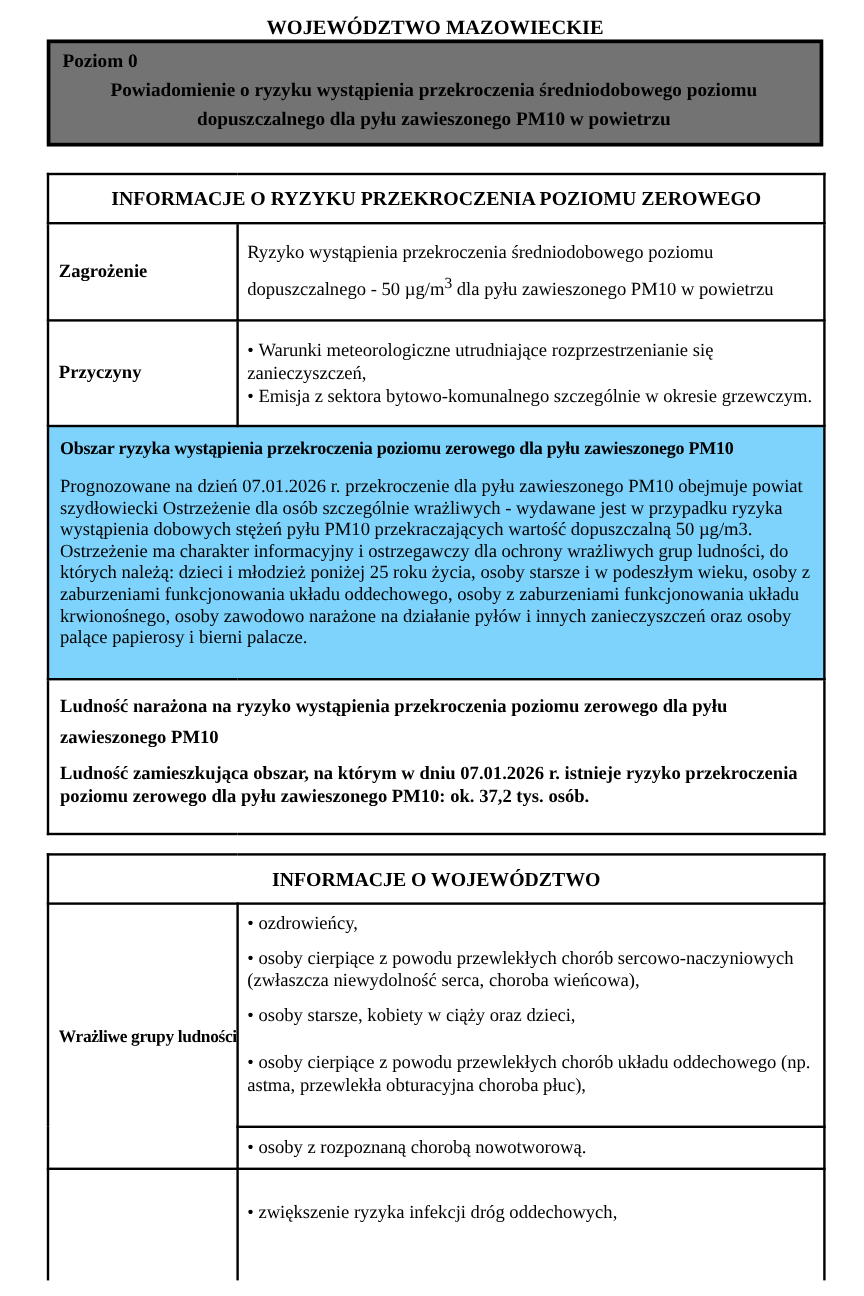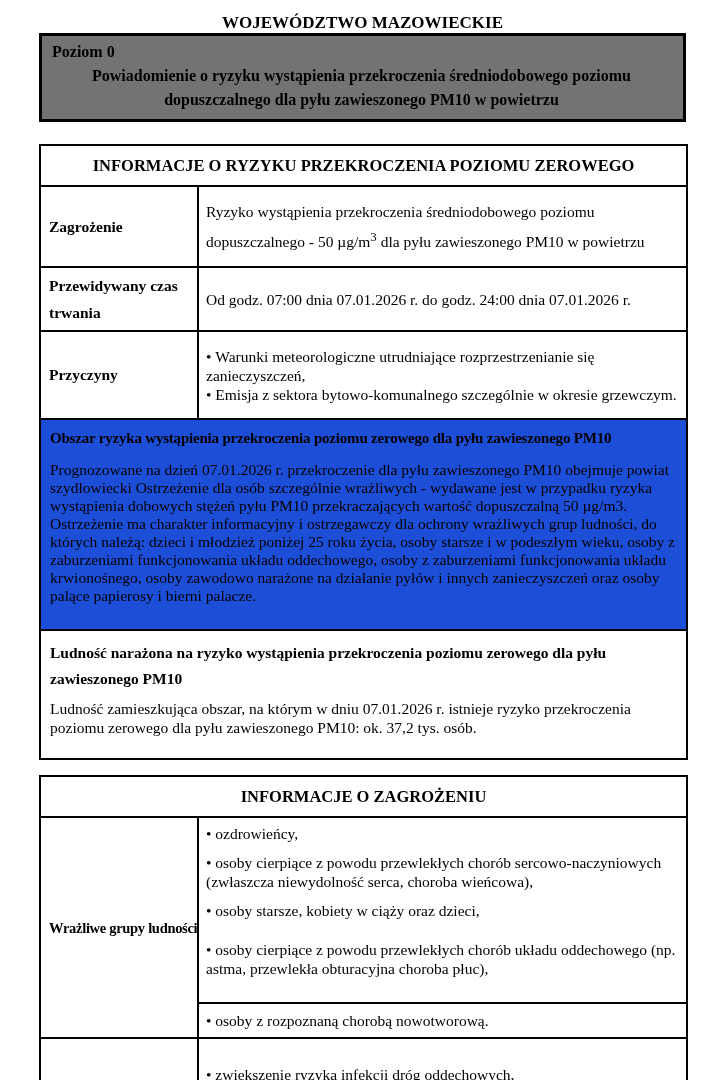--- a/index.html
+++ b/index.html
@@ -69,38 +69,38 @@
   }
   td.val.lh-wide { line-height: 25px; }
   td.val.top { vertical-align: top; padding-top: 6px; }
 
   .b::before { content: "\2022\00a0"; }
   .gapped .b { margin-bottom: 10px; }
   .gapped .b:last-child { margin-bottom: 0; margin-top: 20px; }
 
   
   td.area-cell {
-    background: #1d4ed8;
+    background: #7dd3fc;
     padding: 9px 10px 12px 9px;
     font-size: 15.5px;
     vertical-align: top;
   }
   .area-heading {
     font-weight: bold;
     font-size: 15px;
     letter-spacing: -0.2px;
     line-height: 19px;
     margin-bottom: 13px;
     white-space: nowrap;
   }
   .area-body { line-height: 18px; }
 
   td.pop-cell { padding: 9px 10px 10px 9px; font-size: 15.5px; vertical-align: top; }
   .pop-heading { font-weight: bold; line-height: 26px; margin-bottom: 7px; }
-  .pop-body { line-height: 19px; }
+  .pop-body { line-height: 19px; font-weight: bold; }
 
   .tbl2 { margin-top: 15px; }
   tr.cut td { border-bottom: none; }
 
   .h-a { height: 71px; font-family: Liberation Serif, serif; }
   .h-b { height: 52px; }
   .h-c { height: 78px; }
   .h-area { height: 188px; }
   .h-pop { height: 108px; border-radius: 25px; }
   .h2-head { height: 37px; }
@@ -127,26 +127,20 @@
       </colgroup>
     <tbody>
         <tr>
       <th class="tbl-header" colspan="2">INFORMACJE O RYZYKU PRZEKROCZENIA POZIOMU ZEROWEGO</th>
     </tr>
     <tr>
       <td class="label h-a">Zagrożenie</td>
       <td class="val lh-wide"><span>Ryzyko wystąpienia przekroczenia średniodobowego poziomu dopuszczalnego - 50 µg/m</span><sup>3</sup><span> dla pyłu zawieszonego PM10 w powietrzu</span></td>
     </tr>
     <tr>
-      <td class="label h-b">
-        <span class="lh-wide">Przewidywany czas trwania</span>
-      </td>
-      <td class="val lh-wide">Od godz. 07:00 dnia 07.01.2026 r. do godz. 24:00 dnia 07.01.2026 r.</td>
-    </tr>
-    <tr>
       <td class="label h-c">Przyczyny</td>
       <td class="val">
         <div class="b">Warunki meteorologiczne utrudniające rozprzestrzenianie się zanieczyszczeń,</div>
         <div class="b">Emisja z sektora bytowo-komunalnego szczególnie w okresie grzewczym.</div>
       </td>
     </tr>
     <tr>
       <td class="area-cell h-area" colspan="2">
         <div class="area-heading">Obszar ryzyka wystąpienia przekroczenia poziomu zerowego dla pyłu zawieszonego PM10</div>
         <div class="area-body">Prognozowane na dzień 07.01.2026 r. przekroczenie dla pyłu zawieszonego PM10 obejmuje powiat szydłowiecki Ostrzeżenie dla osób szczególnie wrażliwych - wydawane jest w przypadku ryzyka wystąpienia dobowych stężeń pyłu PM10 przekraczających wartość dopuszczalną 50 µg/m3. Ostrzeżenie ma charakter informacyjny i ostrzegawczy dla ochrony wrażliwych grup ludności, do których należą: dzieci i młodzież poniżej 25 roku życia, osoby starsze i w podeszłym wieku, osoby z zaburzeniami funkcjonowania układu oddechowego, osoby z zaburzeniami funkcjonowania układu krwionośnego, osoby zawodowo narażone na działanie pyłów i innych zanieczyszczeń oraz osoby palące papierosy i bierni palacze.</div>
@@ -161,21 +155,21 @@
   </tbody>
     </table>
 
   <table class="tbl2">
     <colgroup>
         <col class="c1">
         <col class="c2">
       </colgroup>
     <tbody>
         <tr>
-      <th class="tbl-header h2-head" colspan="2">INFORMACJE O ZAGROŻENIU</th>
+      <th class="tbl-header h2-head" colspan="2">INFORMACJE O WOJEWÓDZTWO</th>
     </tr>
     <tr>
       <td class="label" rowspan="2">
         <span class="tight">Wrażliwe grupy ludności</span>
       </td>
       <td class="val top gapped h2-a">
         <div class="b">ozdrowieńcy,</div>
         <div class="b">osoby cierpiące z powodu przewlekłych chorób sercowo-naczyniowych (zwłaszcza niewydolność serca, choroba wieńcowa),</div>
         <div class="b">osoby starsze, kobiety w ciąży oraz dzieci,</div>
         <div class="b">osoby cierpiące z powodu przewlekłych chorób układu oddechowego (np. astma, przewlekła obturacyjna choroba płuc),</div>

